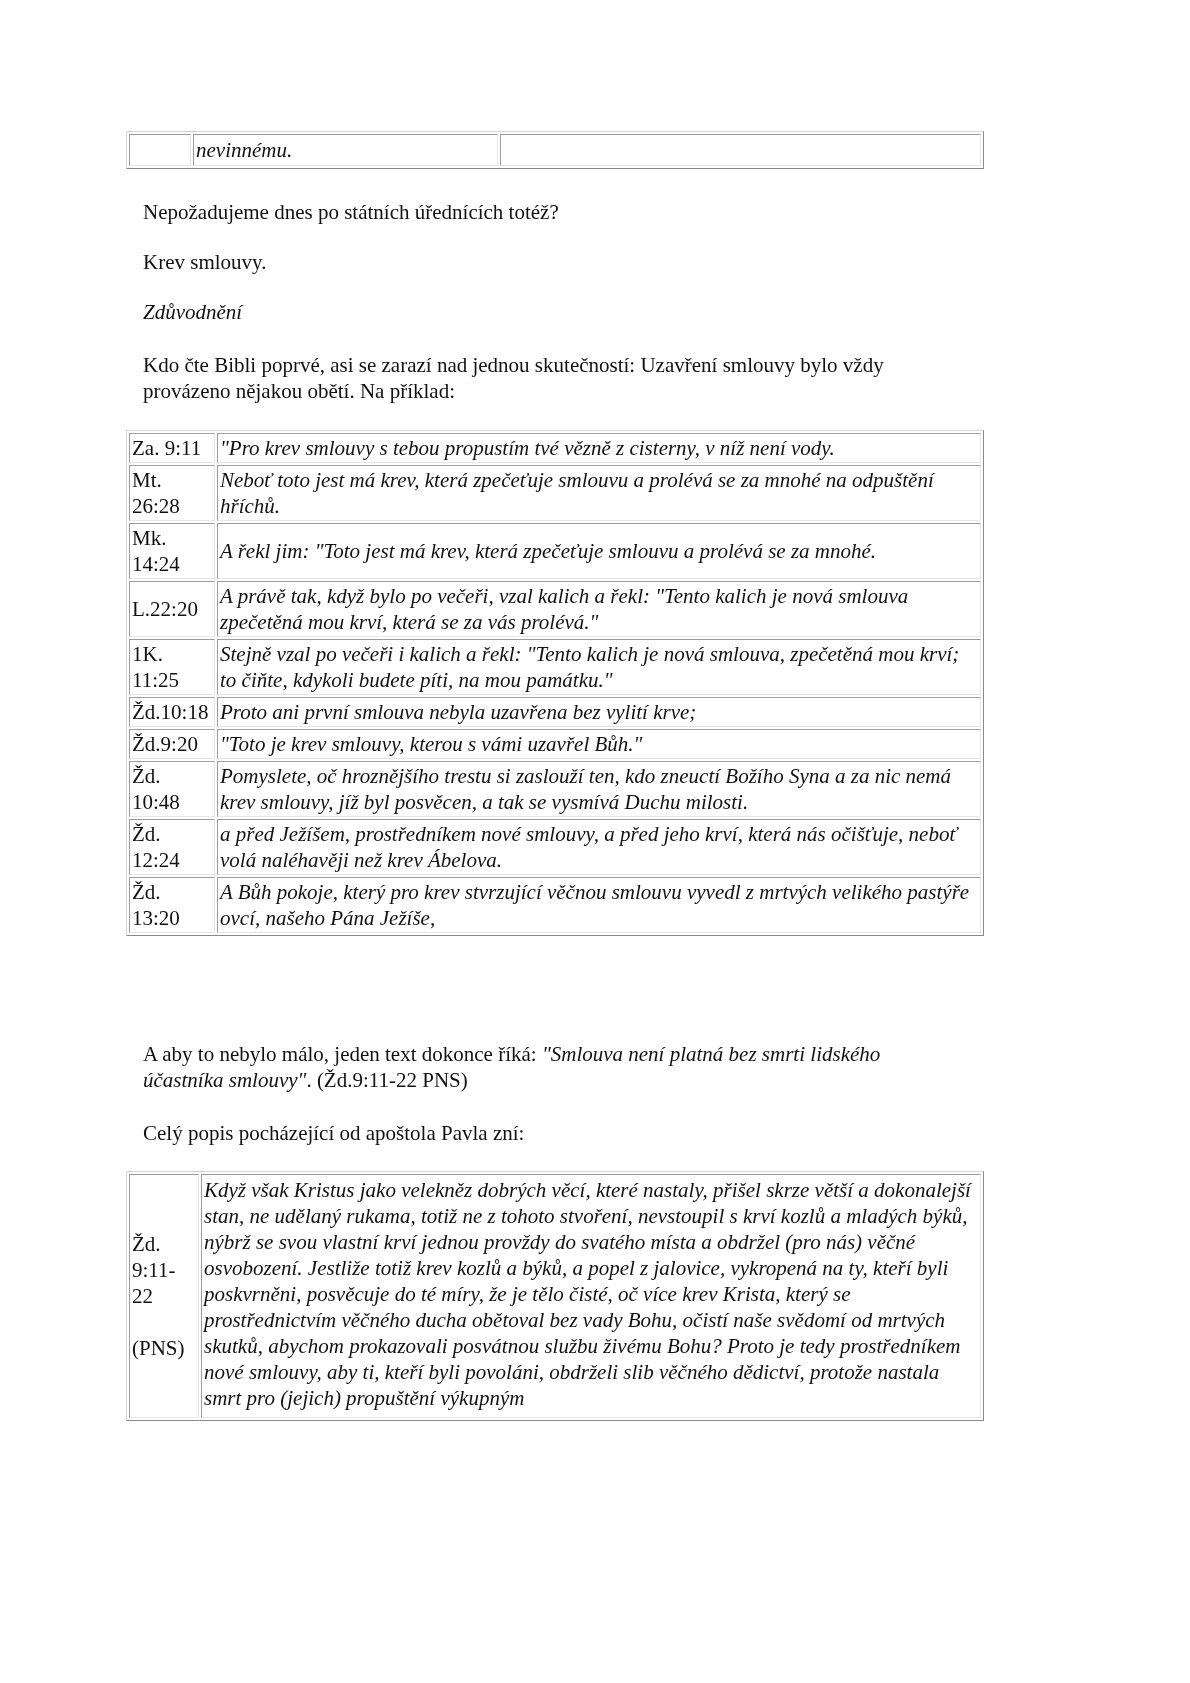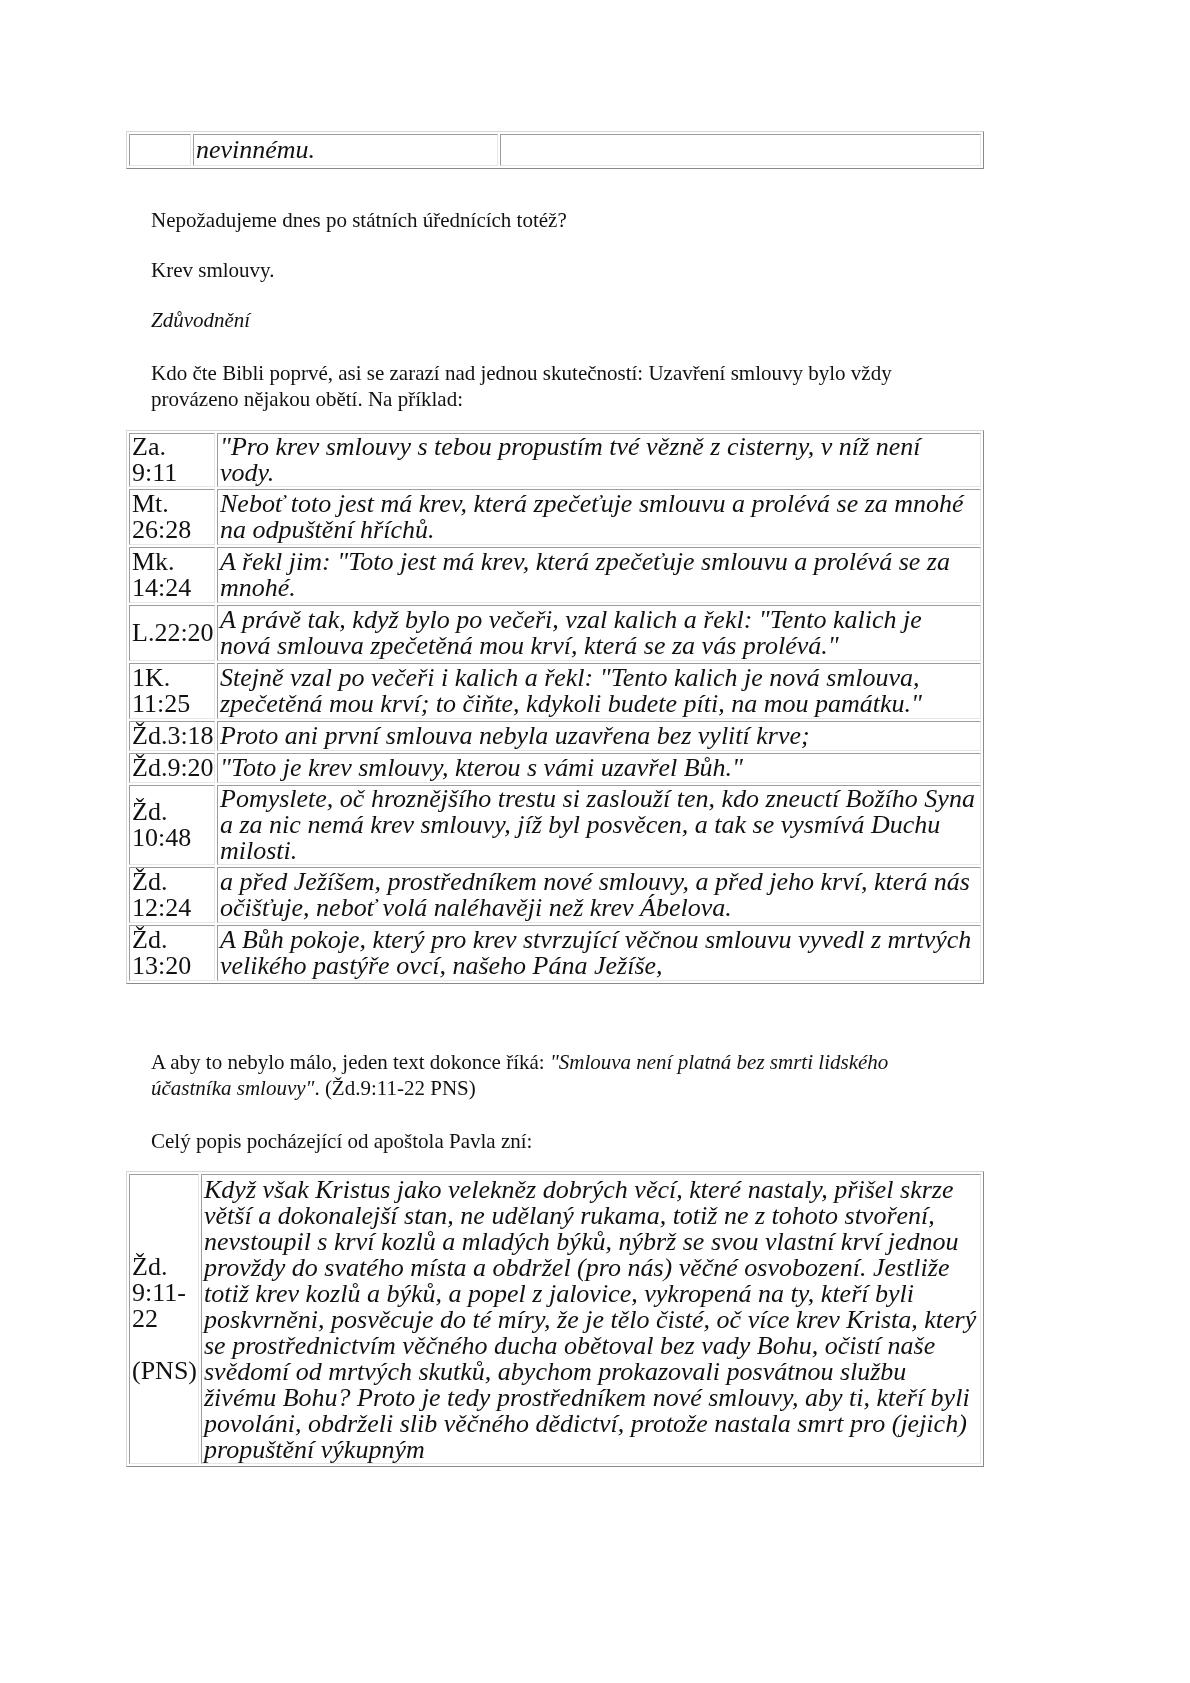--- a/index.html
+++ b/index.html
@@ -3,41 +3,41 @@
   <meta charset="utf-8">
   <style>
     html, body { margin: 0; padding: 0; background: #ffffff; }
     body {
       width: 1190px; height: 1683px; position: relative; overflow: hidden;
       font-family: "Liberation Serif", "DejaVu Serif", serif;
       color: #111;
       font-size: 21px;
     }
     .page { position: absolute; left: 0; top: 0; width: 1190px; }
-    .p { position: absolute; left: 143px; width: 860px; line-height: 26px; margin: 8px; }
+    .p { position: absolute; left: 143px; width: 860px; line-height: 26px; margin: 0; }
     .it { font-style: italic; }
     table.bt {
       position: absolute;
       border-collapse: separate;
       border-spacing: 2px;
       border: 1px solid #b5b5b5;
       border-right-color: #8a8a8a;
       border-bottom-color: #8a8a8a;
       border-top-color: #d6d6d6;
       border-left-color: #d6d6d6;
       table-layout: fixed;
     }
     table.bt td {
       border: 1px solid #9c9c9c;
       border-right-color: #e6e6e6;
       border-bottom-color: #e6e6e6;
       padding: 0 2px;
       vertical-align: middle;
       line-height: 26px;
-      font-size: 26px;
+      font-size: 21px;
     }
     td.ref { font-style: normal; }
     td.txt { font-style: italic; }
   </style>
 </head>
 <body>
 
 <div class="page">
 
   <table class="bt" style="left:126px; top:131px; width:858px;">
@@ -80,21 +80,21 @@
     </tr>
     <tr style="height:56px;padding-left:37px;">
       <td class="ref">L.22:20</td>
       <td class="txt">A právě tak, když bylo po večeři, vzal kalich a řekl: "Tento kalich je nová smlouva zpečetěná mou krví, která se za vás prolévá."</td>
     </tr>
     <tr style="height:56px;">
       <td class="ref">1K. 11:25</td>
       <td class="txt">Stejně vzal po večeři i kalich a řekl: "Tento kalich je nová smlouva, zpečetěná mou krví; to čiňte, kdykoli budete píti, na mou památku."</td>
     </tr>
     <tr style="height:30px;">
-      <td class="ref">Žd.3:18</td>
+      <td class="ref">Žd.10:18</td>
       <td class="txt">Proto ani první smlouva nebyla uzavřena bez vylití krve;</td>
     </tr>
     <tr style="height:30px;">
       <td class="ref">Žd.9:20</td>
       <td class="txt">"Toto je krev smlouvy, kterou s vámi uzavřel Bůh."</td>
     </tr>
     <tr style="height:56px;">
       <td class="ref">Žd. 10:48</td>
       <td class="txt">Pomyslete, oč hroznějšího trestu si zaslouží ten, kdo zneuctí Božího Syna a za nic nemá krev smlouvy, jíž byl posvěcen, a tak se vysmívá Duchu milosti.</td>
     </tr>

